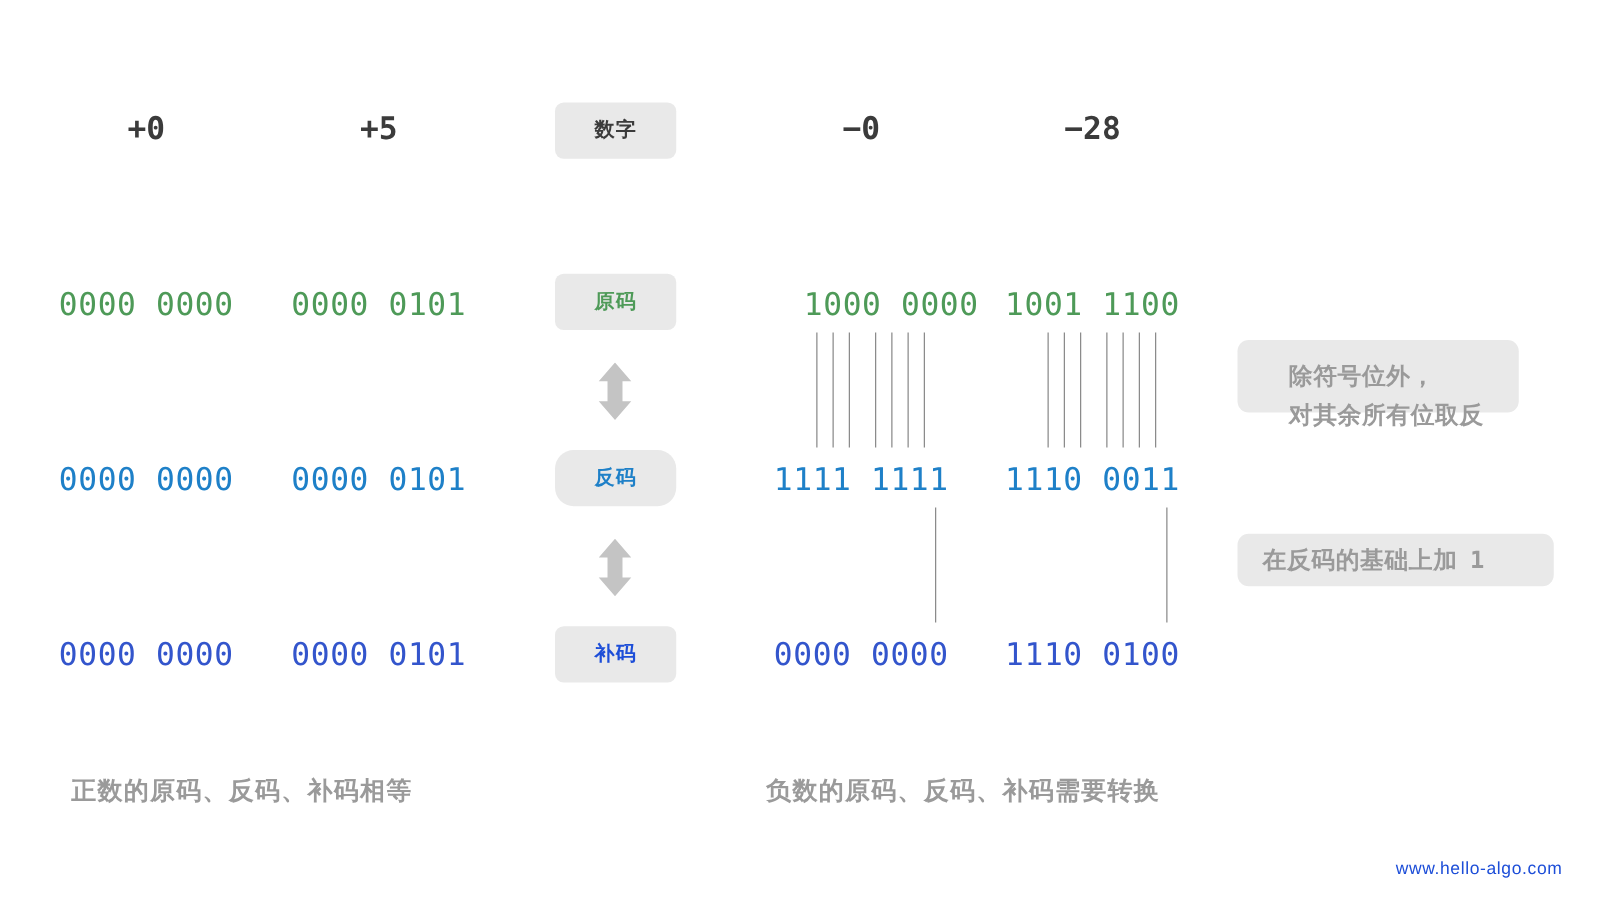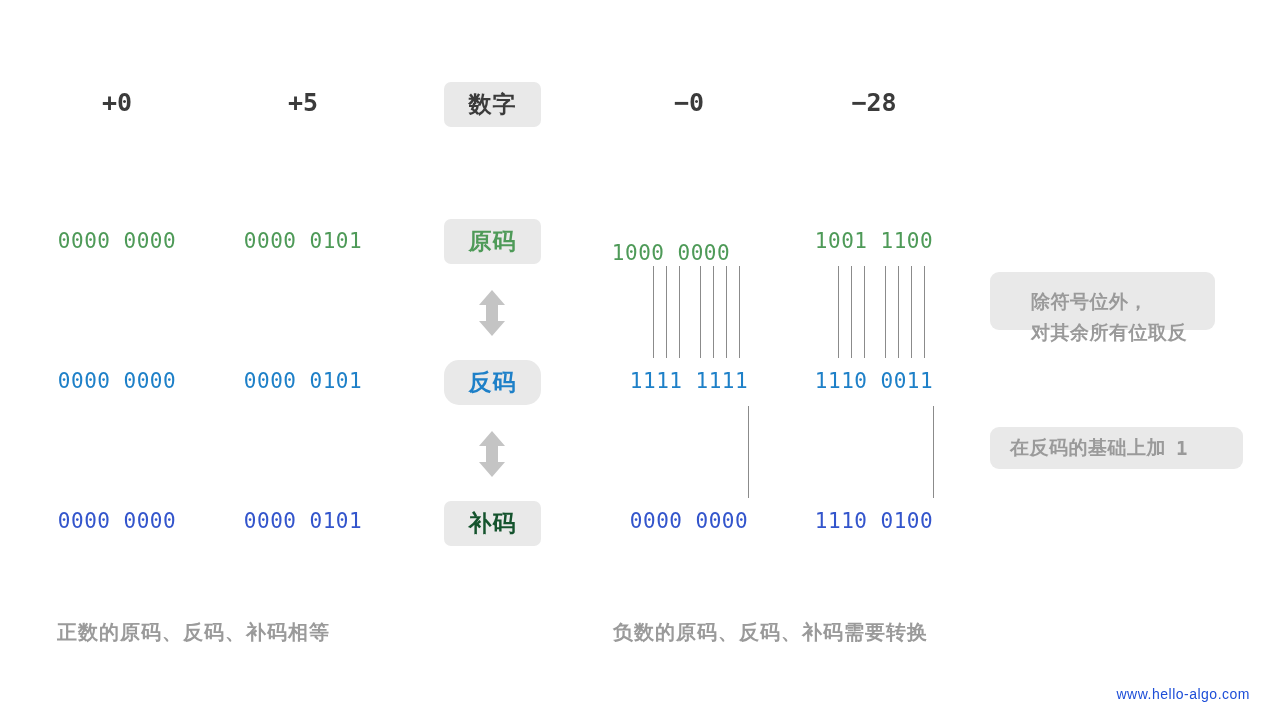--- a/index.html
+++ b/index.html
@@ -37,33 +37,33 @@
   }
 
   
   .pill {
     position: absolute;
     background: #e9e9e9;
     border-radius: 7px;
     display: flex;
     align-items: center;
     justify-content: center;
-    font-size: 23px;
+    font-size: 16px;
     font-weight: bold;
     letter-spacing: 1px;
   }
   .pill-dark  { color: #3b3b3b; }
   .pill-green { color: #4e9a58; }
   .pill-blue  { color: #1e80c8; }
-  .pill-navy  { color: #14532d; }
+  .pill-navy  { color: #1d4ed8; }
 
   
   .bits {
     font-family: "DejaVu Sans Mono", "Liberation Mono", monospace;
-    font-size: 21px;
+    font-size: 25px;
     font-weight: normal;
     text-align: center;
     letter-spacing: 0.5px;
   }
   .c-green { color: #4e9a58; }
   .c-blue  { color: #1e80c8; }
   .c-navy  { color: #3355cc; }
 
   
   .dbl-arrow {
@@ -148,21 +148,21 @@
   <div class="cell hdr-num" style="left:629px; top:88px; width:120px;">−0</div>
 
   <div class="cell hdr-num" style="left:814px; top:88px; width:120px;">−28</div>
 
   <div class="cell bits c-green" style="left:37px; top:229px; width:160px;">0000 0000</div>
 
   <div class="cell bits c-green" style="left:223px; top:229px; width:160px;">0000 0101</div>
 
   <div class="pill pill-green" style="left:444px; top:219px; width:97px; height:45px;">原码</div>
 
-  <div class="cell bits c-green" style="left:591px; top:229px; width:160px;margin-top:12px;">1000 0000</div>
+  <div class="cell bits c-green" style="left:633px; top:229px; width:160px;">1000 0000</div>
 
   <div class="cell bits c-green" style="left:794px; top:229px; width:160px;">1001 1100</div>
 
   <div class="cell bits c-blue" style="left:37px; top:369px; width:160px;">0000 0000</div>
 
   <div class="cell bits c-blue" style="left:223px; top:369px; width:160px;">0000 0101</div>
 
   <div class="pill pill-blue" style="left:444px; top:360px; width:97px; height:45px;border-radius:15px;">反码</div>
 
   <div class="cell bits c-blue" style="left:609px; top:369px; width:160px;">1111 1111</div>

